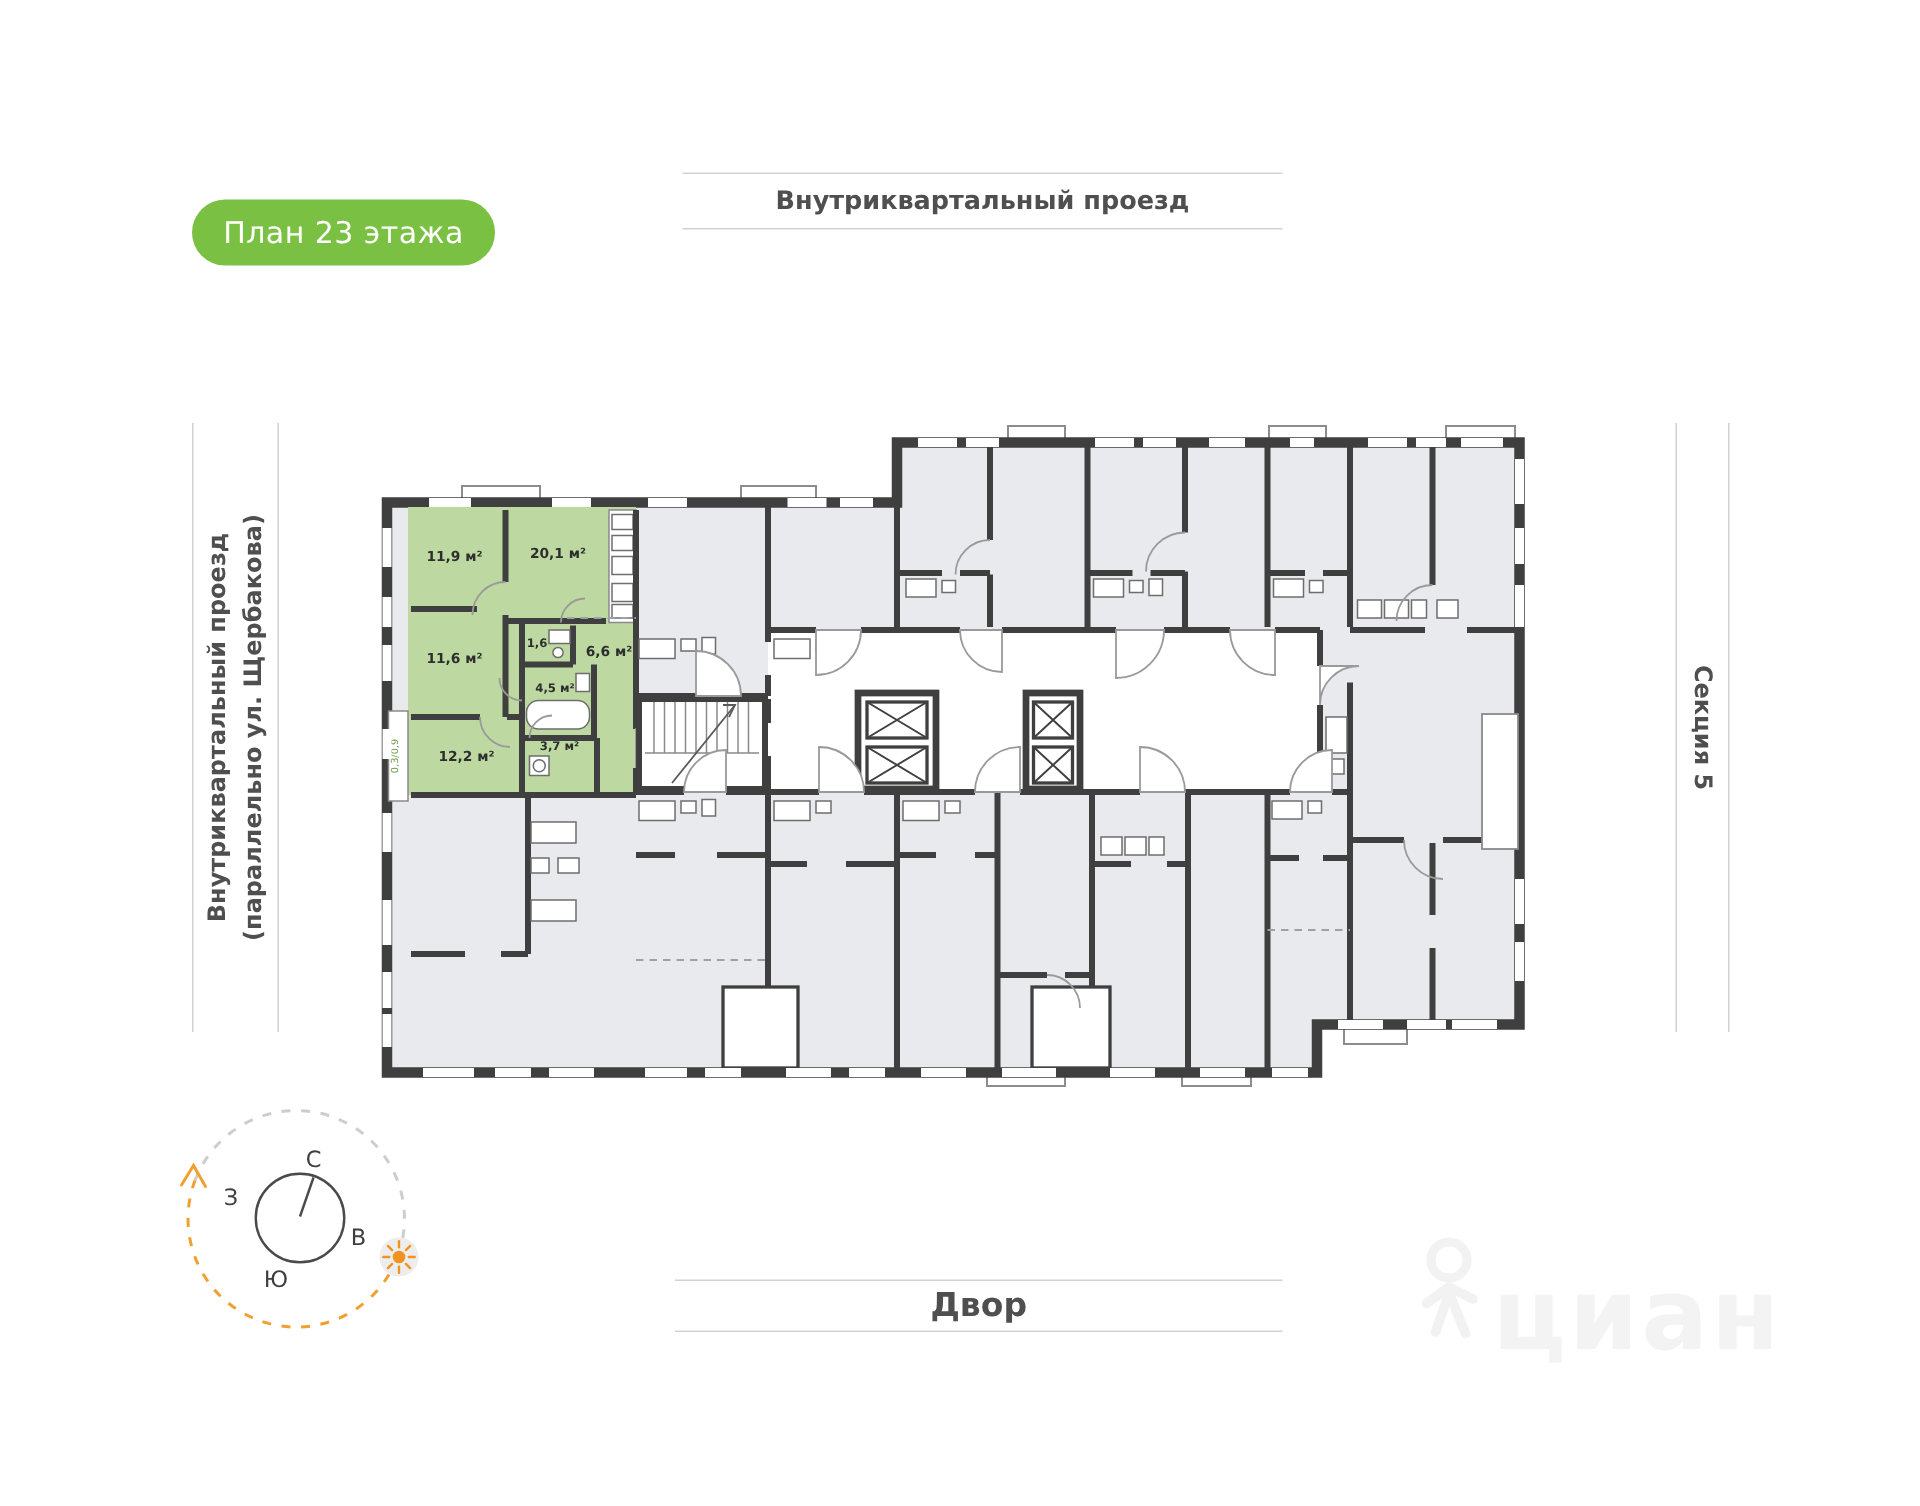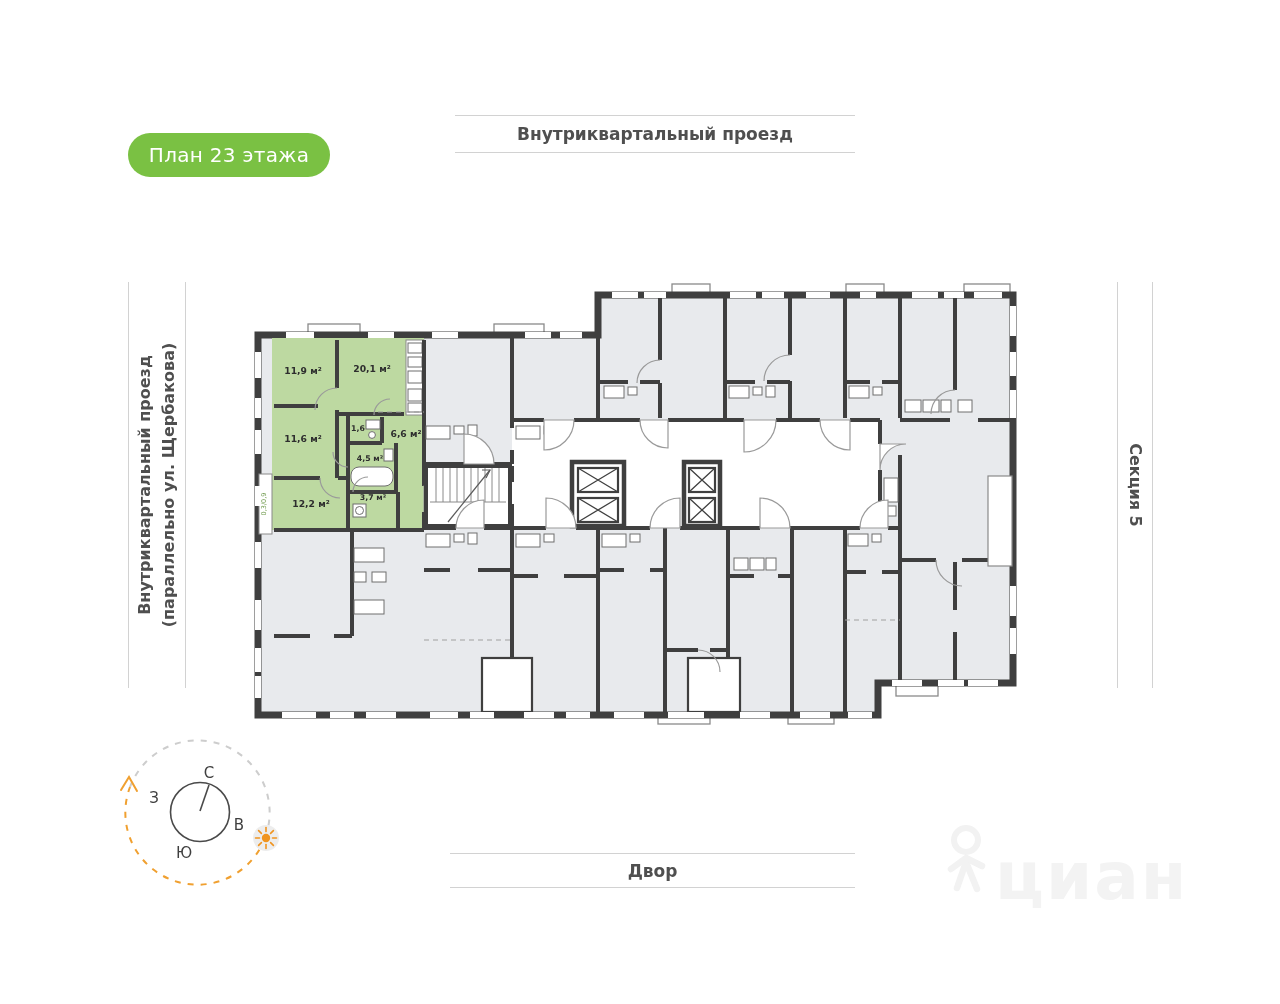--- a/index.html
+++ b/index.html
@@ -5,21 +5,21 @@
   html,body{margin:0;padding:0;background:#fff;}
   #stage{position:relative;width:1280px;height:1004px;background:#fff;overflow:hidden;
          font-family:"DejaVu Sans","Liberation Sans",sans-serif;}
   #plan-svg{position:absolute;left:0;top:0;}
   .badge{position:absolute;left:128px;top:113px;width:202px;height:44px;border-radius:999px;
          background:#7ac143;color:#fff;font-size:20px;display:flex;align-items:center;
          justify-content:center;letter-spacing:.3px;margin-top:20px;}
   .h-label{position:absolute;border-top:1px solid #d2d2d2;border-bottom:1px solid #d2d2d2;
            display:flex;align-items:center;justify-content:center;color:#4f4f4f;font-weight:600;}
   .h-label.top{left:455px;top:115px;width:400px;height:36px;font-size:17px;}
-  .h-label.bottom{left:450px;top:853px;width:405px;height:33px;font-size:17px;text-align:right;}
+  .h-label.bottom{left:450px;top:853px;width:405px;height:33px;font-size:22px;text-align:right;}
   .v-label{position:absolute;border-left:1px solid #d2d2d2;border-right:1px solid #d2d2d2;}
   .v-label.left{left:128px;top:282px;width:56px;height:406px;}
   .v-label.right{left:1117px;top:282px;width:34px;height:406px;}
   .v-label .rot{position:absolute;top:50%;left:50%;transform:translate(-50%,-50%) rotate(-90deg);
                 white-space:nowrap;text-align:center;color:#4f4f4f;font-size:16px;line-height:1.5;font-weight:600;}
   .v-label.right .rot{transform:translate(-50%,-50%) rotate(90deg);}
   text{font-family:"DejaVu Sans","Liberation Sans",sans-serif;}
   .area-lbl{font-size:9.2px;font-weight:700;fill:#2e2e2e;}
   .area-lbl.sm{font-size:7.8px;}
   .compass-letter{font-size:15px;fill:#3f3f3f;}

